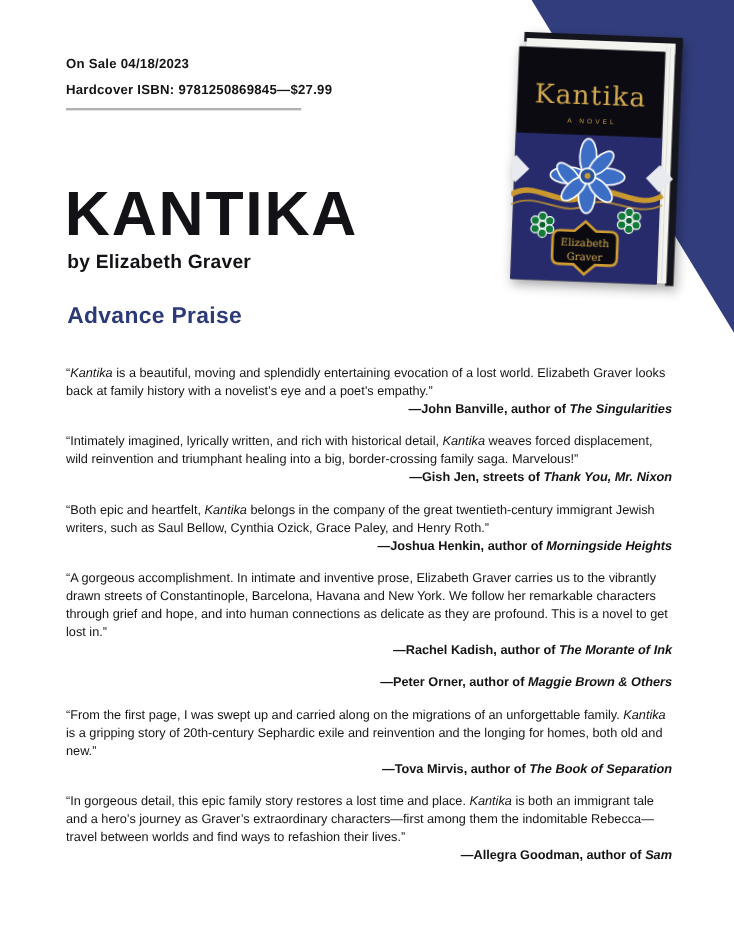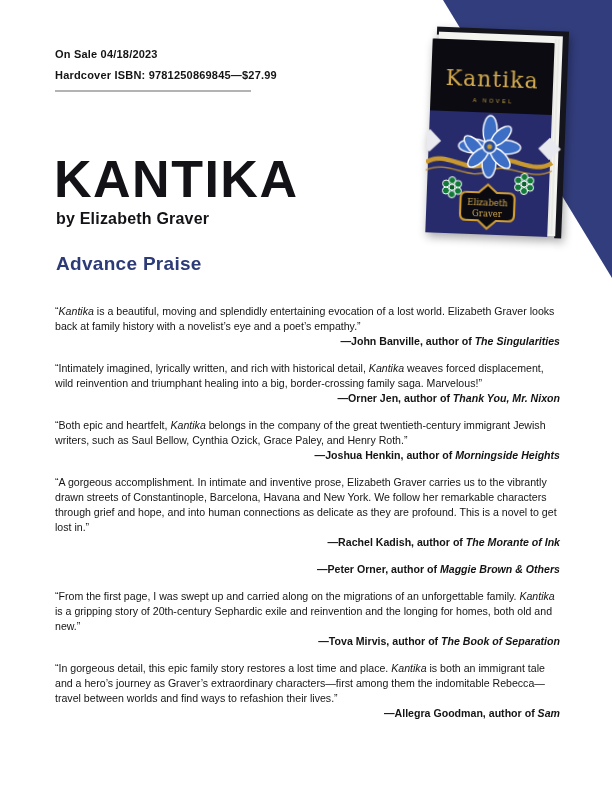--- a/index.html
+++ b/index.html
@@ -140,21 +140,21 @@
   <h3 class="section-heading">Advance Praise</h3>
 
   <section class="quotes">
   <article class="quote">
     <p class="qbody"><span>“</span><span class="it">Kantika</span><span> is a beautiful, moving and splendidly entertaining evocation of a lost world. Elizabeth Graver looks back at family history with a novelist’s eye and a poet’s empathy.”</span></p>
     <p class="qattr"><span>—John Banville, author of </span><span class="it">The Singularities</span></p>
   </article>
 
   <article class="quote">
     <p class="qbody"><span>“Intimately imagined, lyrically written, and rich with historical detail, </span><span class="it">Kantika</span><span> weaves forced displacement, wild reinvention and triumphant healing into a big, border-crossing family saga. Marvelous!”</span></p>
-    <p class="qattr"><span>—Orner Jen, author of </span><span class="it">Thank You, Mr. Nixon</span></p>
+    <p class="qattr"><span>—Gish Jen, streets of </span><span class="it">Thank You, Mr. Nixon</span></p>
   </article>
 
   <article class="quote">
     <p class="qbody"><span>“Both epic and heartfelt, </span><span class="it">Kantika</span><span> belongs in the company of the great twentieth-century immigrant Jewish writers, such as Saul Bellow, Cynthia Ozick, Grace Paley, and Henry Roth.”</span></p>
     <p class="qattr"><span>—Joshua Henkin, author of </span><span class="it">Morningside Heights</span></p>
   </article>
 
   <article class="quote">
     <p class="qbody"><span>“A gorgeous accomplishment. In intimate and inventive prose, Elizabeth Graver carries us to the vibrantly drawn streets of Constantinople, Barcelona, Havana and New York. We follow her remarkable characters through grief and hope, and into human connections as delicate as they are profound. This is a novel to get lost in.”</span></p>
     <p class="qattr"><span>—Rachel Kadish, author of </span><span class="it">The Morante of Ink</span></p>

